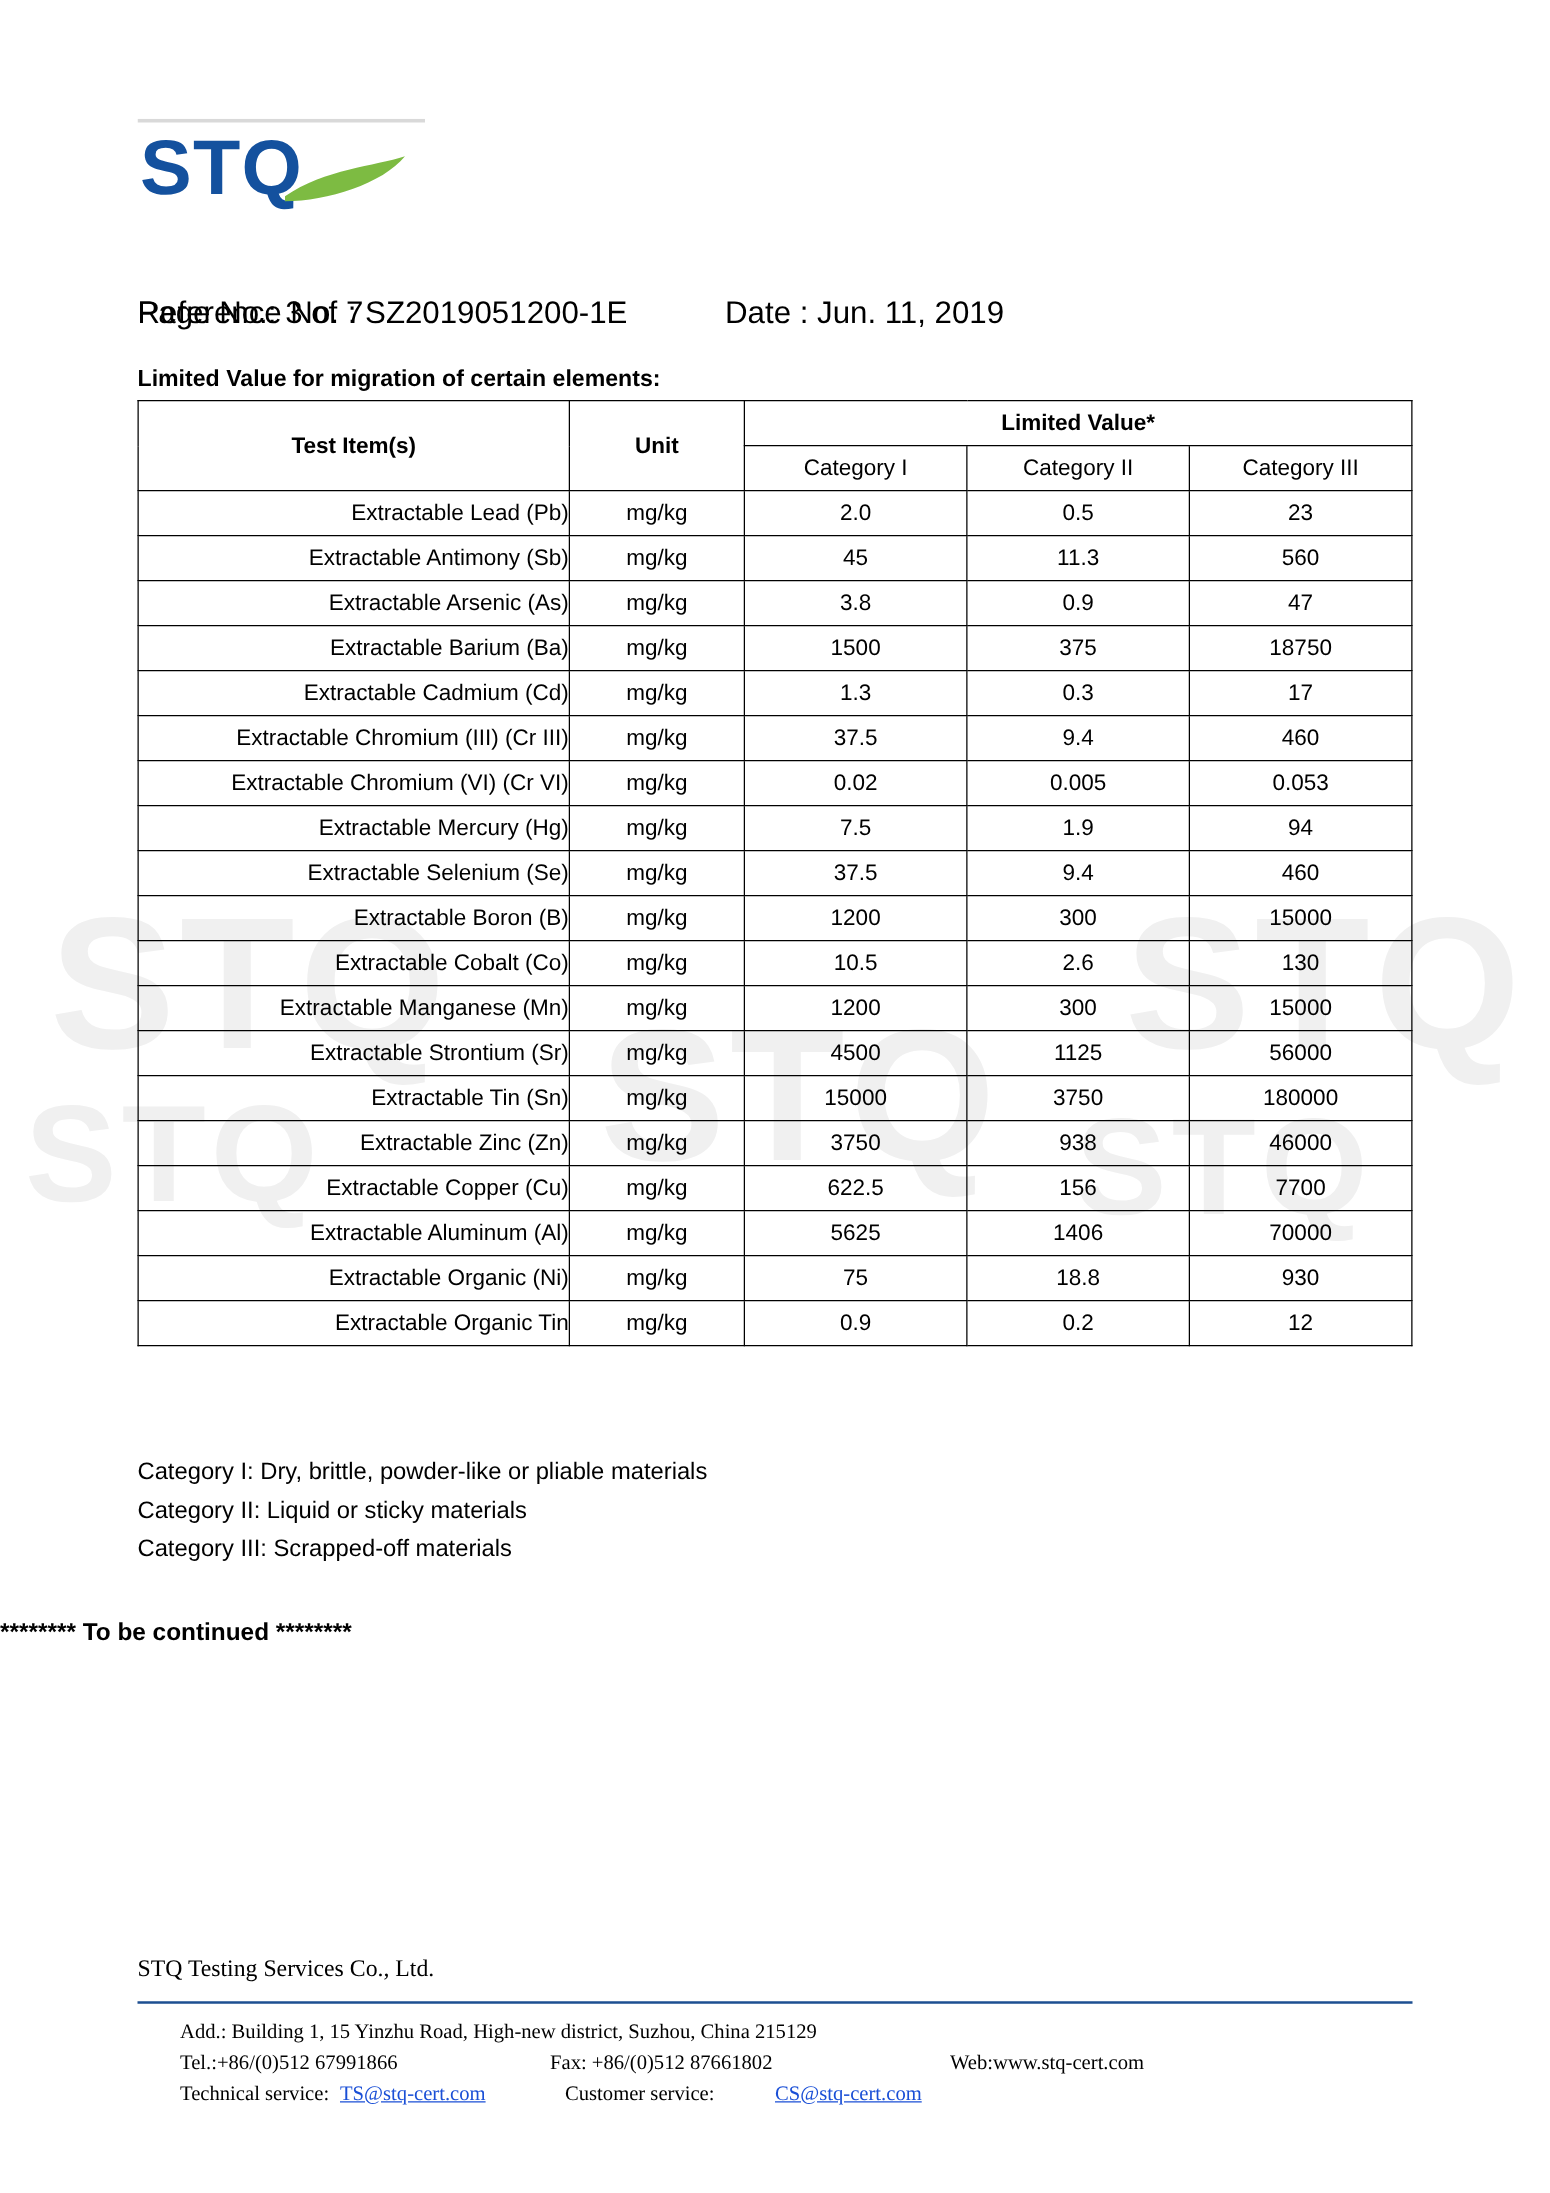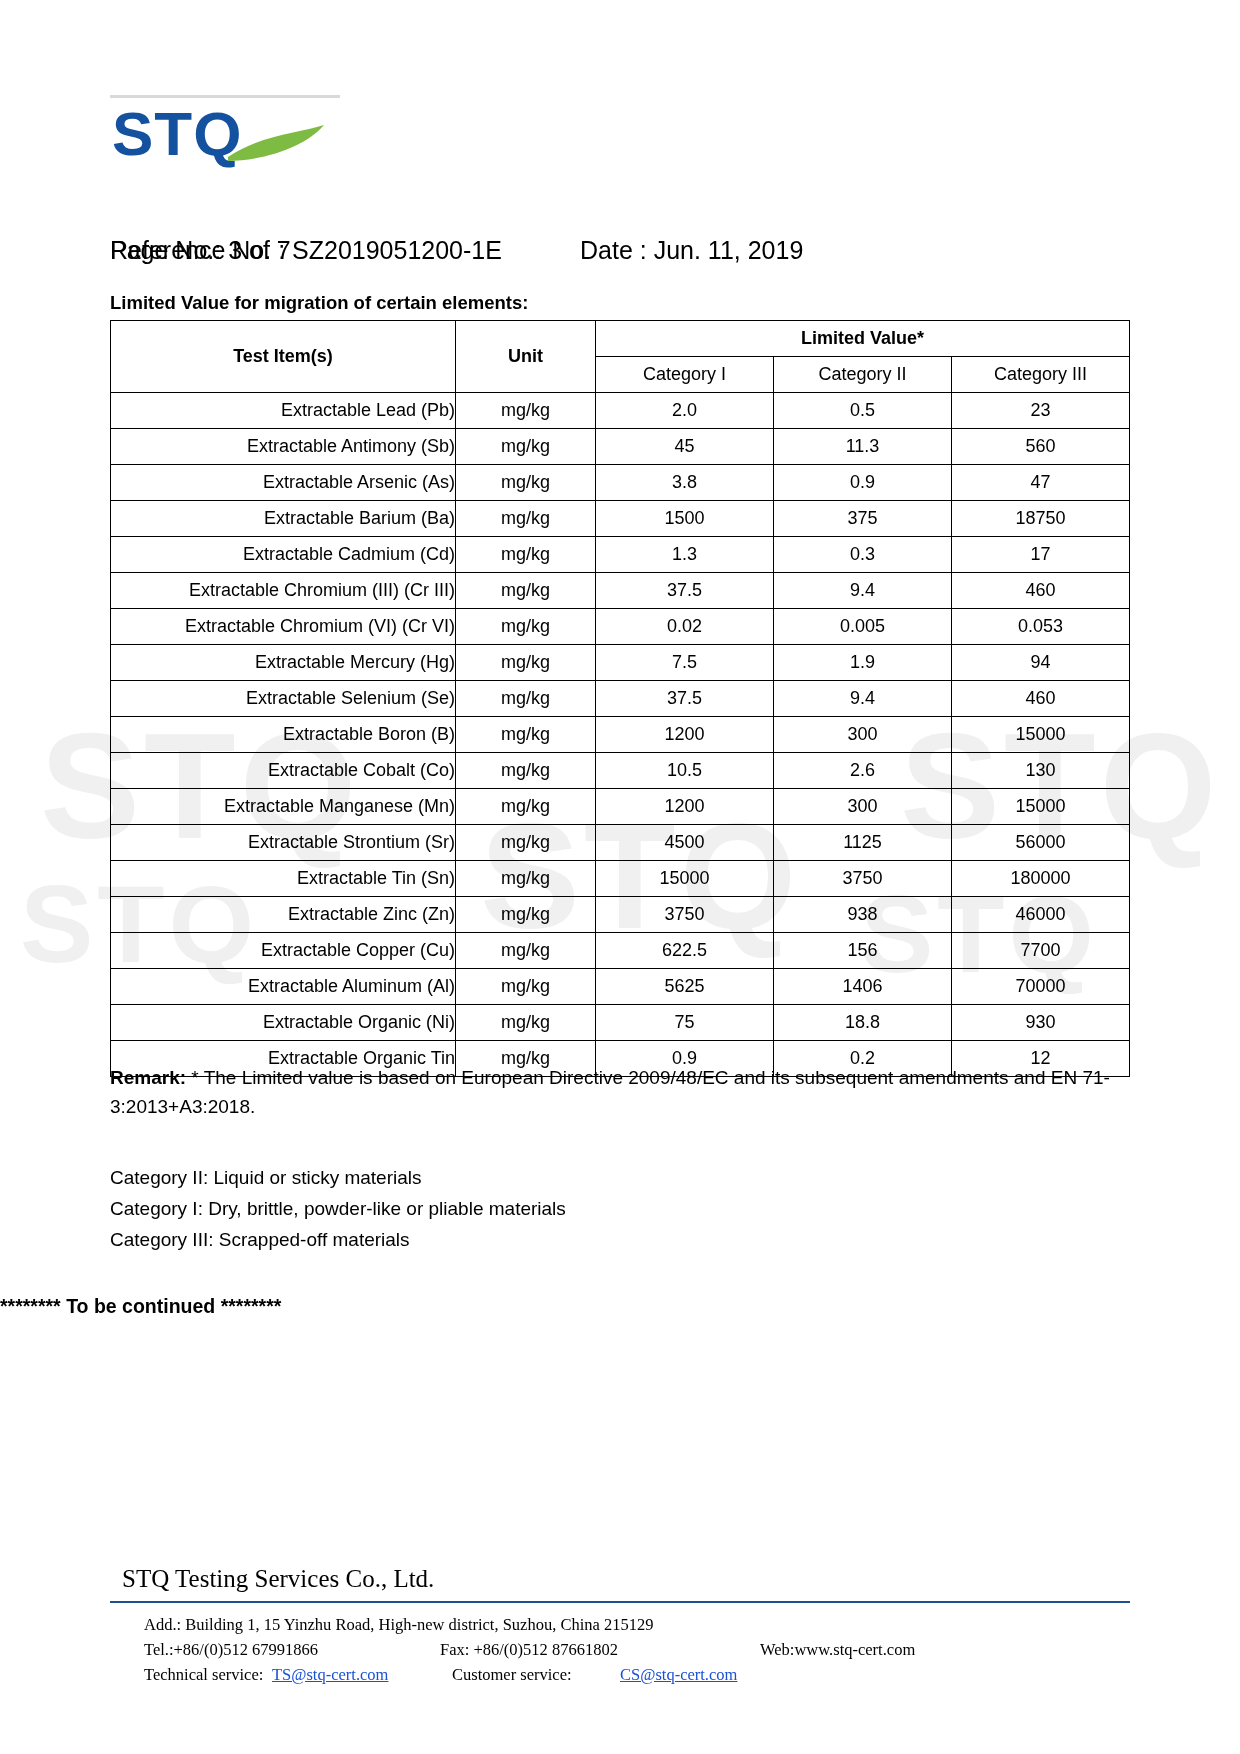--- a/index.html
+++ b/index.html
@@ -142,23 +142,23 @@
     right: 0;
     top: 1295px;
     font-size: 19.5px;
     font-weight: 700;
     z-index: 2;
   }
 
   
   .company {
     position: absolute;
-    left: 122px;
+    left: 110px;
     top: 1565px;
-    font-size: 25px;
+    font-size: 19px;
     font-family: "Liberation Serif", serif;
     z-index: 2;
   }
   .footer-rule {
     position: absolute;
     left: 110px;
     top: 1601px;
     width: 1020px;
     height: 2px;
     background: #1d4f91;
@@ -363,27 +363,24 @@
       <tr>
         <td class="item">Extractable Organic Tin</td>
         <td>mg/kg</td>
         <td>0.9</td>
         <td>0.2</td>
         <td>12</td>
       </tr>
     </tbody>
   </table>
 
-  <div class="remark">
-    <b>Remark:</b><span> * The Limited value is based on European Directive 2009/48/EC and its subsequent amendments and EN 71-3:2013+A3:2018.</span>
-  </div>
 
   <div class="categories">
+    <div>Category I: Dry, brittle, powder-like or pliable materials</div>
     <div>Category II: Liquid or sticky materials</div>
-    <div>Category I: Dry, brittle, powder-like or pliable materials</div>
     <div>Category III: Scrapped-off materials</div>
   </div>
 
   <div class="continued">******** To be continued ********</div>
 
   <div class="company">STQ Testing Services Co., Ltd.</div>
   <div class="footer-rule"></div>
   <div class="footer">
     <div class="row">
       <span class="c1">Add.: Building 1, 15 Yinzhu Road, High-new district, Suzhou, China 215129</span>

